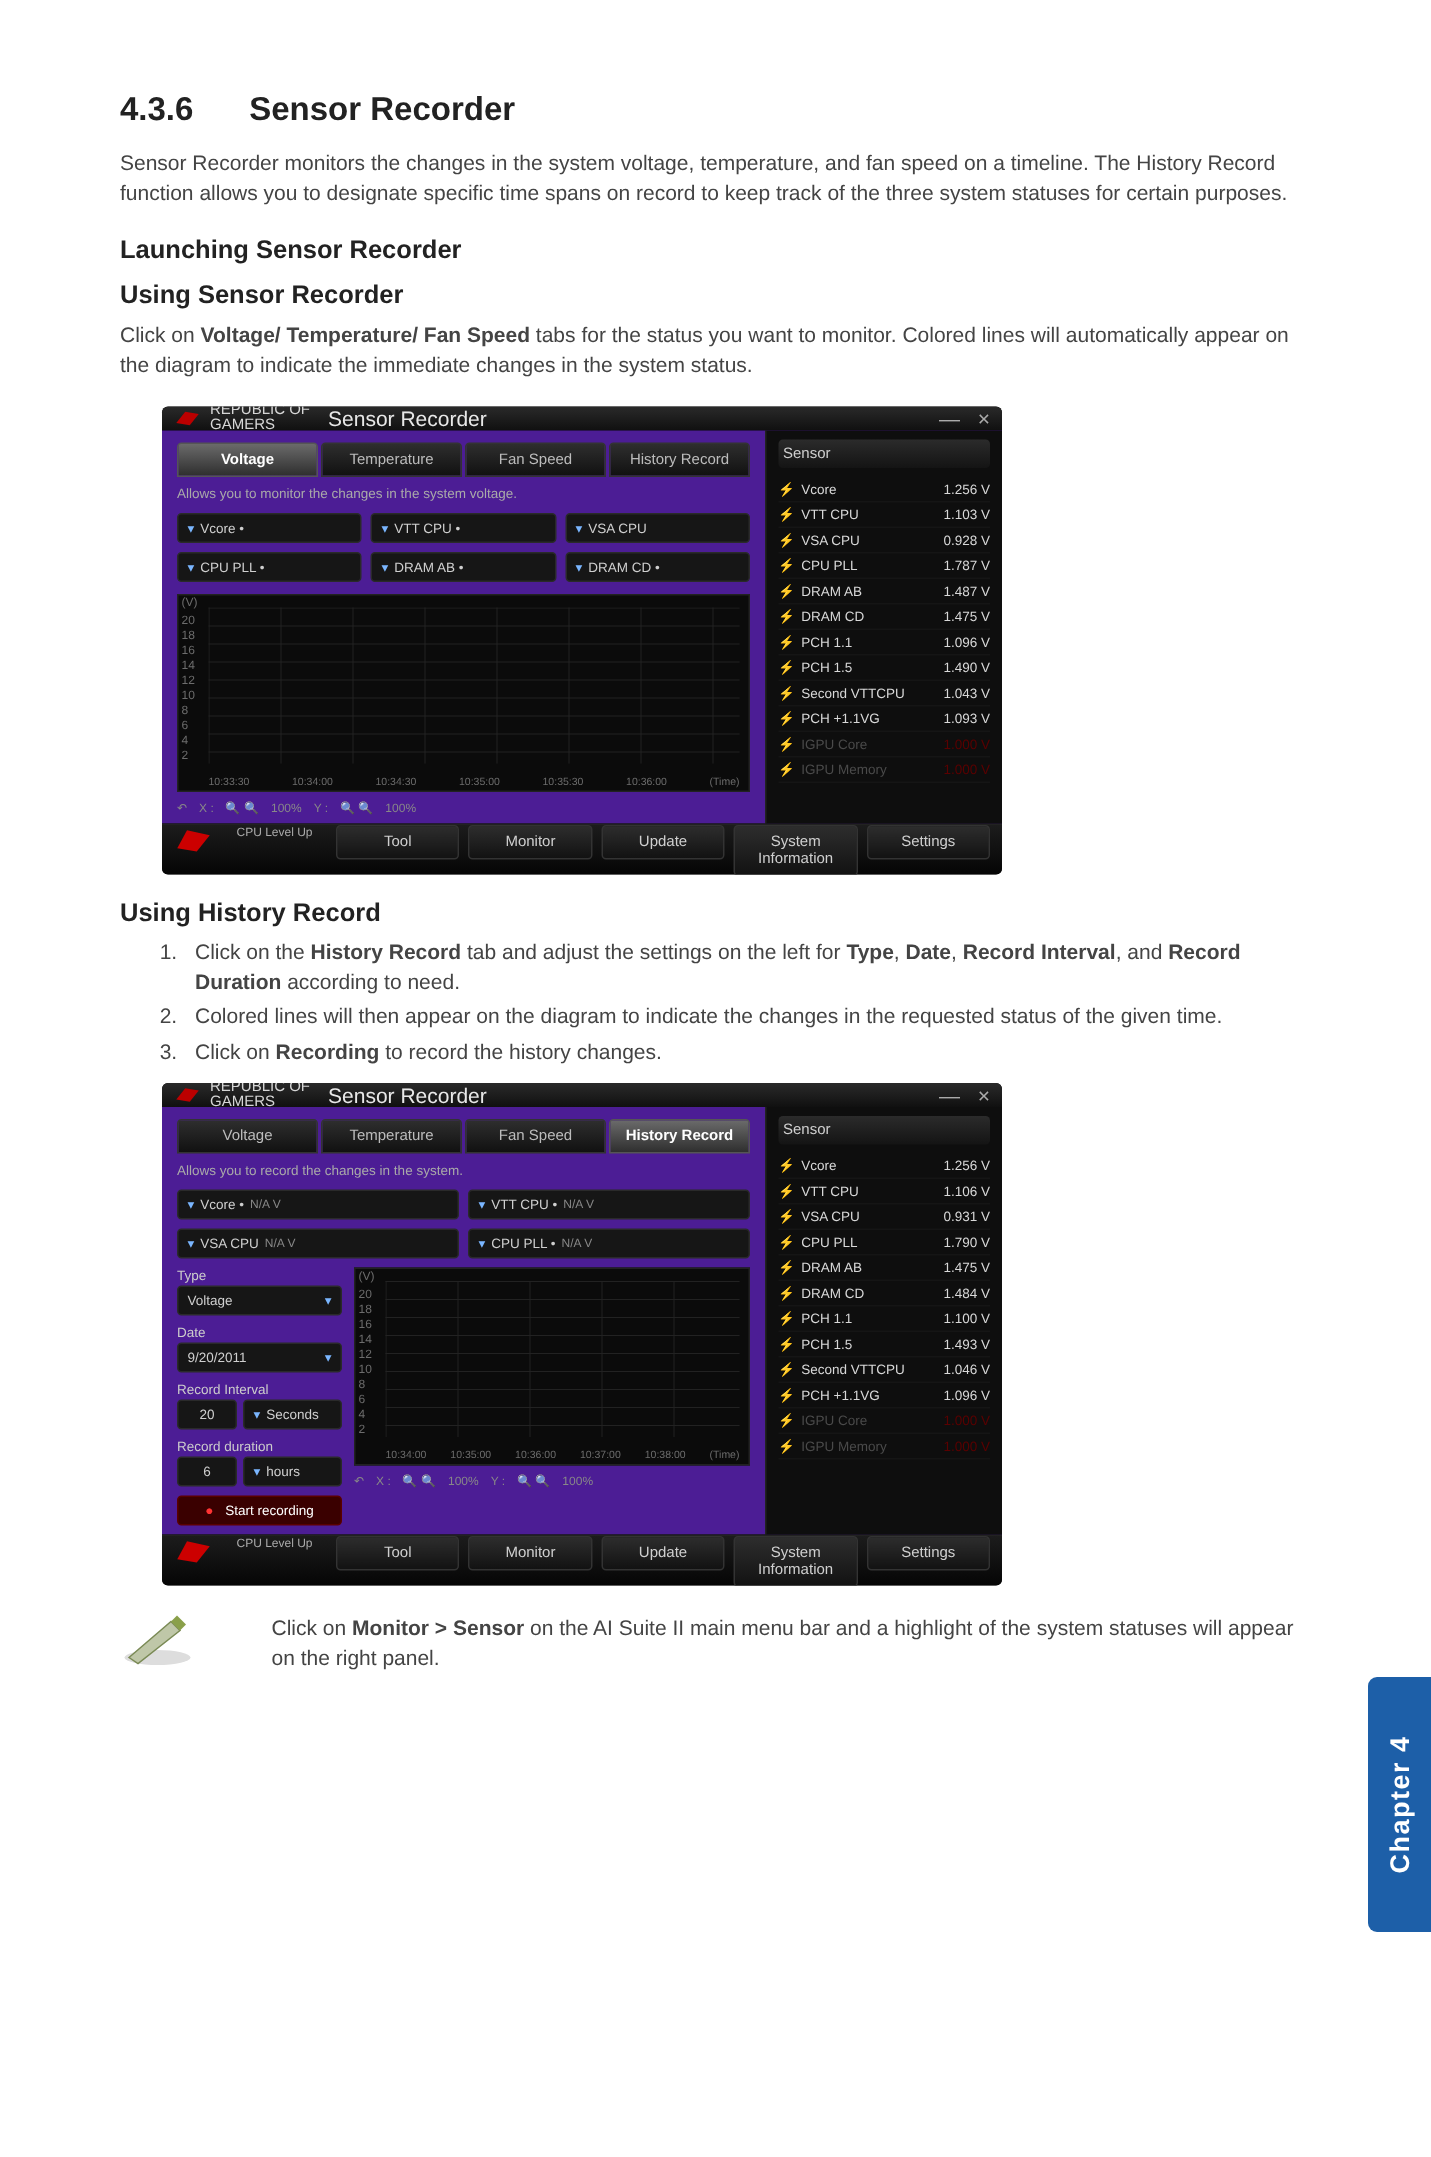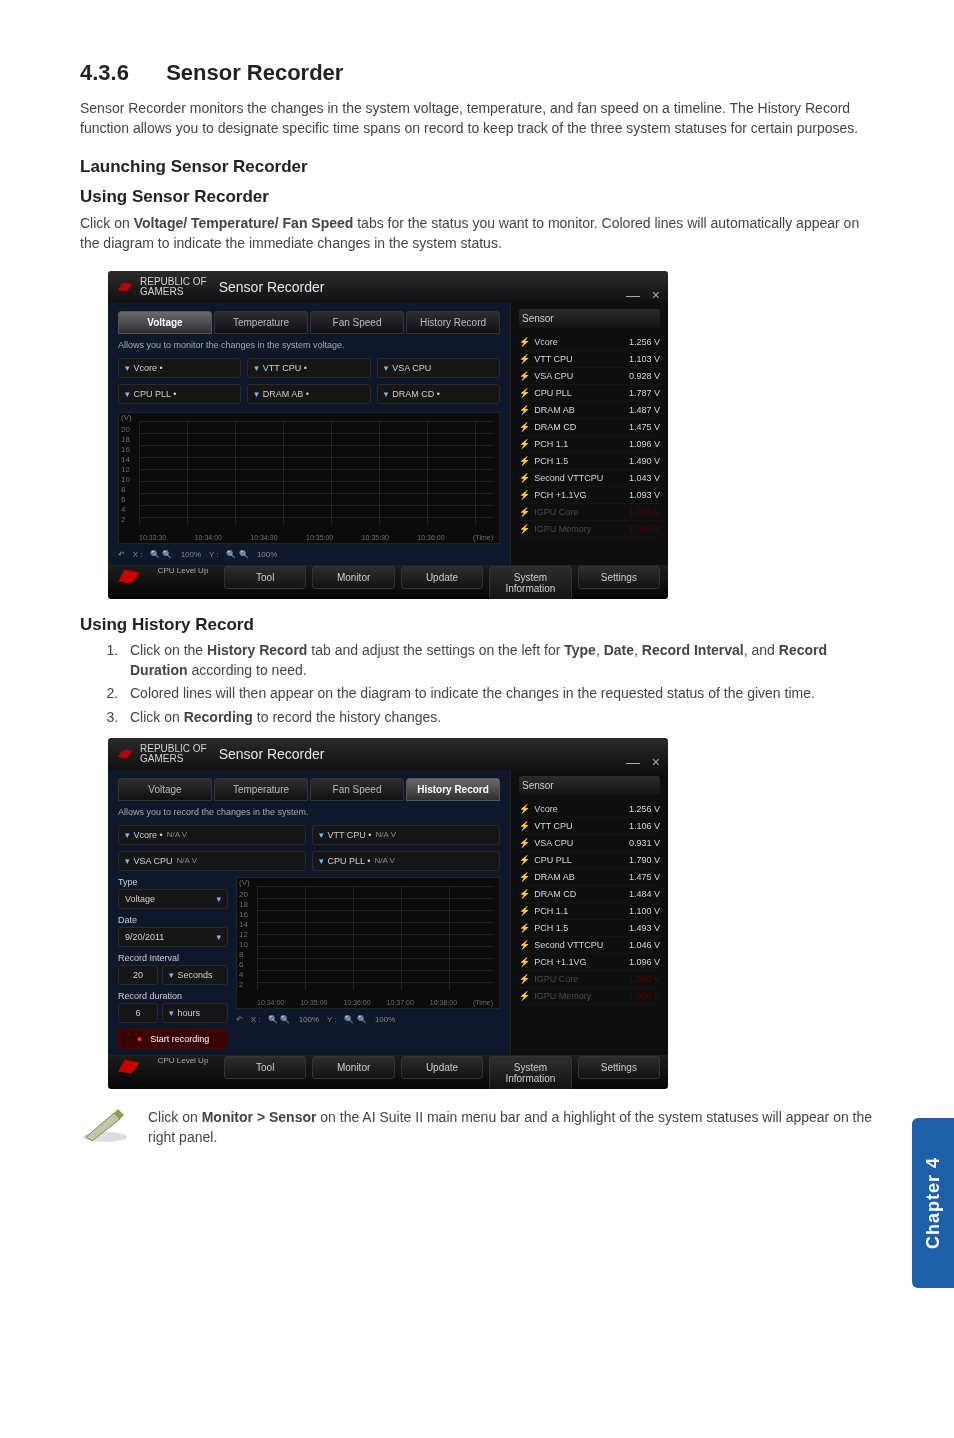--- a/index.html
+++ b/index.html
@@ -8,25 +8,25 @@
   h2.section-number { font-size: 22px; font-weight: bold; color: #222; margin-bottom: 12px; }
   h2.section-number .num { display: inline-block; width: 80px; }
   p.body { font-size: 14px; line-height: 1.45; color: #444; margin-bottom: 18px; }
   h3.sub { font-size: 17px; font-weight: bold; color: #222; margin-top: 10px; margin-bottom: 6px; }
   ol.steps { list-style: decimal; padding-left: 42px; font-size: 14px; color: #444; }
   ol.steps li { margin-bottom: 4px; padding-left: 8px; line-height: 1.4; }
   .bold { font-weight: bold; }
 
   
   .shot { width: 560px; margin: 10px 0 16px 28px; background: #000; border-radius: 4px; padding: 0; overflow: hidden; font-family: Arial, sans-serif; }
-  .shot .titlebar { display:flex; justify-content:space-between; height:16px; padding:16px 8px; color:#e8e8e8; font-size:13px; background: linear-gradient(#2a2a2a,#101010); }
+  .shot .titlebar { display:flex; justify-content:space-between; height:16px; padding:0 8px; color:#e8e8e8; font-size:13px; background: linear-gradient(#2a2a2a,#101010); }
   .shot .titlebar .wctl { color:#aaa; font-size:14px; }
   .shot .brand { color:#d6d6d6; font-size:10px; line-height:10px; display:flex; align-items:center; gap:6px; }
   .shot .brand svg { width:18px; height:18px; }
-  .shot .body { display:flex; background:#0f172a; }
+  .shot .body { display:flex; background:#4c1d95; }
   .shot .left { flex:1; padding:8px 10px 6px 10px; color:#cbcbcb; font-size:10px; }
   .shot .tabs { display:flex; gap:2px; margin-bottom:6px; }
   .shot .tab { flex:1; text-align:center; padding:5px 4px; font-size:10px; color:#bcbcbc; background:linear-gradient(#2e2e2e,#111); border:1px solid #333; border-radius:3px 3px 0 0; }
   .shot .tab.active { background:linear-gradient(#6a6a6a,#2f2f2f); color:#fff; font-weight:bold; border-color:#555; }
   .shot .infobar { font-size:9px; color:#a9a9a9; margin:6px 0 8px 0; }
   .shot .fields { display:grid; grid-template-columns: 1fr 1fr 1fr; gap:6px; margin-bottom:8px; }
   .shot .chip { background:#161616; border:1px solid #2a2a2a; border-radius:3px; padding:4px 6px; color:#cfcfcf; font-size:9px; display:flex; align-items:center; gap:4px; }
   .shot .chip .arrow { color:#7ab6ff; font-size:9px; }
   .shot .chip .val { color:#888; font-size:8px; }
   .shot .chart { height:132px; background:#0b0b0b; border:1px solid #222; position:relative; margin-bottom:6px; }
@@ -43,21 +43,21 @@
   .shot .right .srow .dim { color:#5a0000; }
   .shot .right .srow .dimt { color:#4a4a4a; }
 
   .shot .bottom { display:flex; align-items:flex-start; height:34px; background:linear-gradient(#1c1c1c,#050505); padding:0 8px; gap:6px; border-top:1px solid #222; }
   .shot .bottom .logo { width:26px; height:20px; }
   .shot .bottom .btn { flex:1; text-align:center; font-size:10px; color:#cfcfcf; padding:5px 0; background:linear-gradient(#2d2d2d,#121212); border:1px solid #333; border-radius:3px; }
   .shot .bottom .cpu { width:70px; font-size:8px; color:#aaa; text-align:center; line-height:10px; }
 
   .note { display:flex; gap:18px; align-items:flex-start; margin-top:18px; }
   .note .pen { width:50px; height:36px; flex:0 0 50px; }
-  .note p { font-size:14px; color:#444; line-height:1.45; }
+  .note p { font-size:14px; color:#444; line-height:1.45;margin-left:33px; }
 
   .side-tab { position:absolute; right:0; bottom:150px; width:42px; height:170px; background:#1d5fa8; border-radius:6px 0 0 6px; display:flex; align-items:center; justify-content:center; }
   .side-tab span { color:#fff; font-weight:bold; font-size:18px; writing-mode: vertical-rl; transform: rotate(180deg); letter-spacing:1px; }
 
   .footer { position:absolute; bottom:42px; left:80px; right:80px; border-top:1px solid #888; padding-top:8px; display:flex; justify-content:space-between; font-size:12px; color:#555; }
 </style>
 </head>
 <body>
 
 <div class="page">

